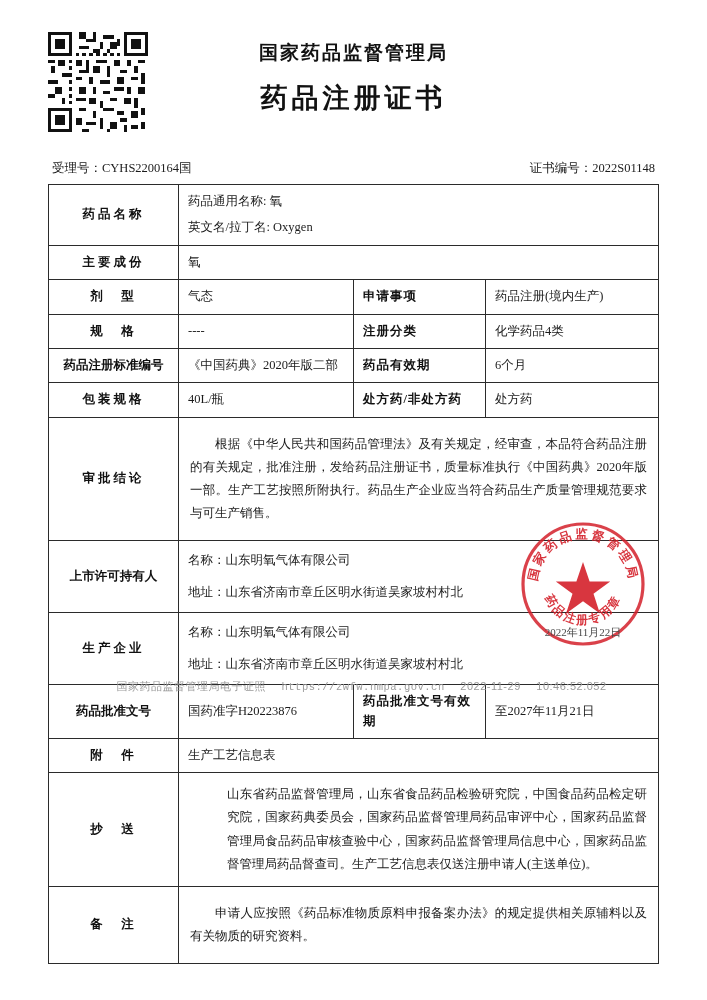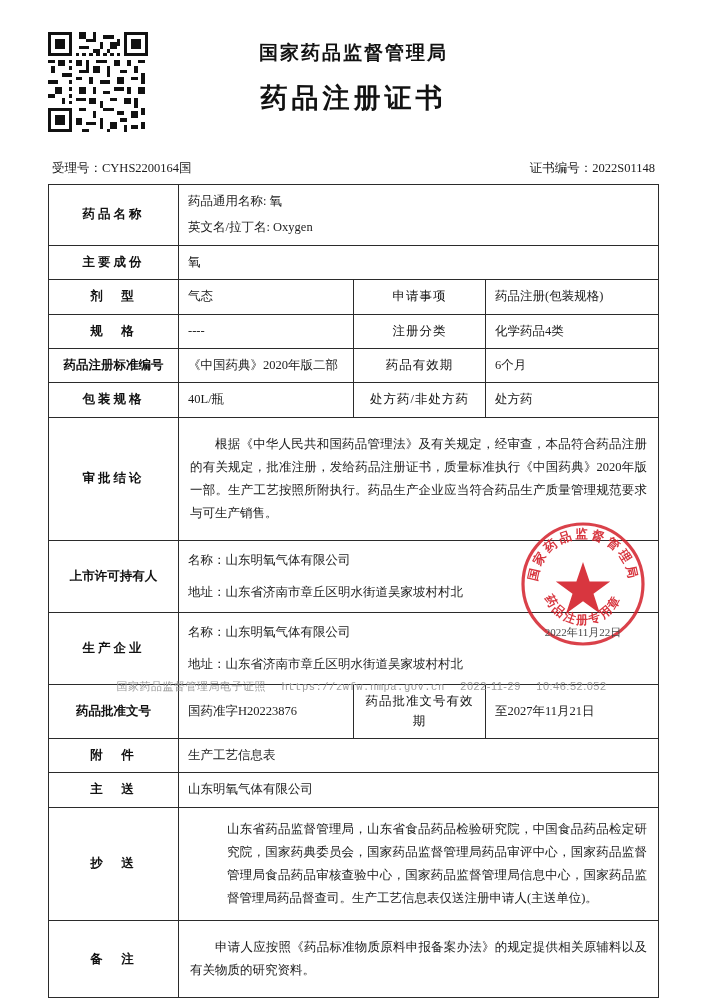--- a/index.html
+++ b/index.html
@@ -80,22 +80,21 @@
   td.label {
     text-align: center;
     font-weight: bold;
     letter-spacing: 3px;
     width: 130px;
     color: #111;
   }
   td.label.nospace { letter-spacing: 0px; }
   td.value { text-align: left; }
   td.label2 {
-    text-align: center;
-    font-weight: normal;
+    font-weight: bold;
     letter-spacing: 1px;
     width: 132px;
     color: #111;
   }
   .stack-line { display: block; }
   .stack-line + .stack-line { margin-top: 7px; }
   .para {
     text-indent: 2em;
     text-align: justify;
     line-height: 1.85;
@@ -274,21 +273,21 @@
         </td>
       </tr>
       <tr>
         <td class="label">主要成份</td>
         <td class="value" colspan="3">氧</td>
       </tr>
       <tr>
         <td class="label">剂　型</td>
         <td class="value">气态</td>
         <td class="label2">申请事项</td>
-        <td class="value">药品注册(包装规格)</td>
+        <td class="value">药品注册(境内生产)</td>
       </tr>
       <tr>
         <td class="label">规　格</td>
         <td class="value">----</td>
         <td class="label2">注册分类</td>
         <td class="value">化学药品4类</td>
       </tr>
       <tr>
         <td class="label nospace">药品注册标准编号</td>
         <td class="value">《中国药典》2020年版二部</td>
@@ -323,24 +322,20 @@
       </tr>
       <tr>
         <td class="label nospace">药品批准文号</td>
         <td class="value">国药准字H20223876</td>
         <td class="label2 nospace">药品批准文号有效期</td>
         <td class="value">至2027年11月21日</td>
       </tr>
       <tr>
         <td class="label">附　件</td>
         <td class="value" colspan="3">生产工艺信息表</td>
-      </tr>
-      <tr>
-        <td class="label">主　送</td>
-        <td class="value" colspan="3">山东明氧气体有限公司</td>
       </tr>
       <tr>
         <td class="label">抄　送</td>
         <td class="value" colspan="3">
           <div class="multi">山东省药品监督管理局，山东省食品药品检验研究院，中国食品药品检定研究院，国家药典委员会，国家药品监督管理局药品审评中心，国家药品监督管理局食品药品审核查验中心，国家药品监督管理局信息中心，国家药品监督管理局药品督查司。生产工艺信息表仅送注册申请人(主送单位)。</div>
         </td>
       </tr>
       <tr>
         <td class="label">备　注</td>
         <td class="value" colspan="3">

